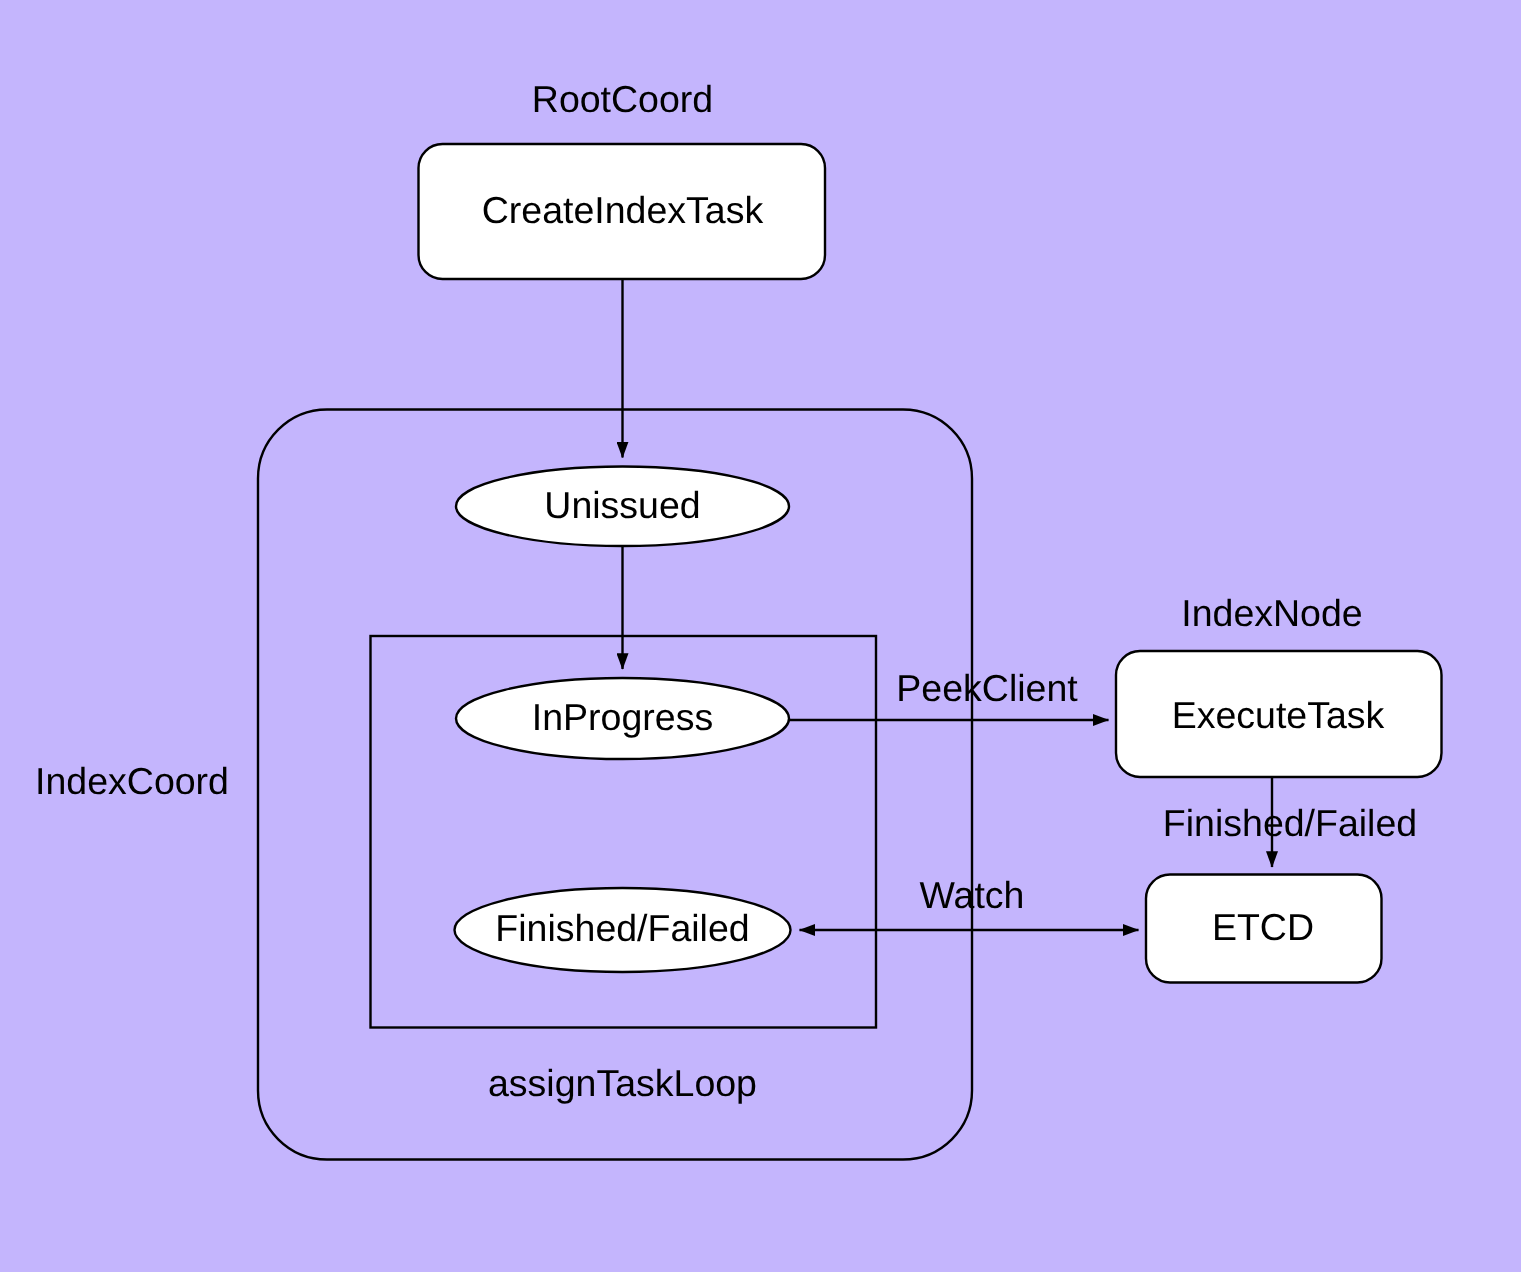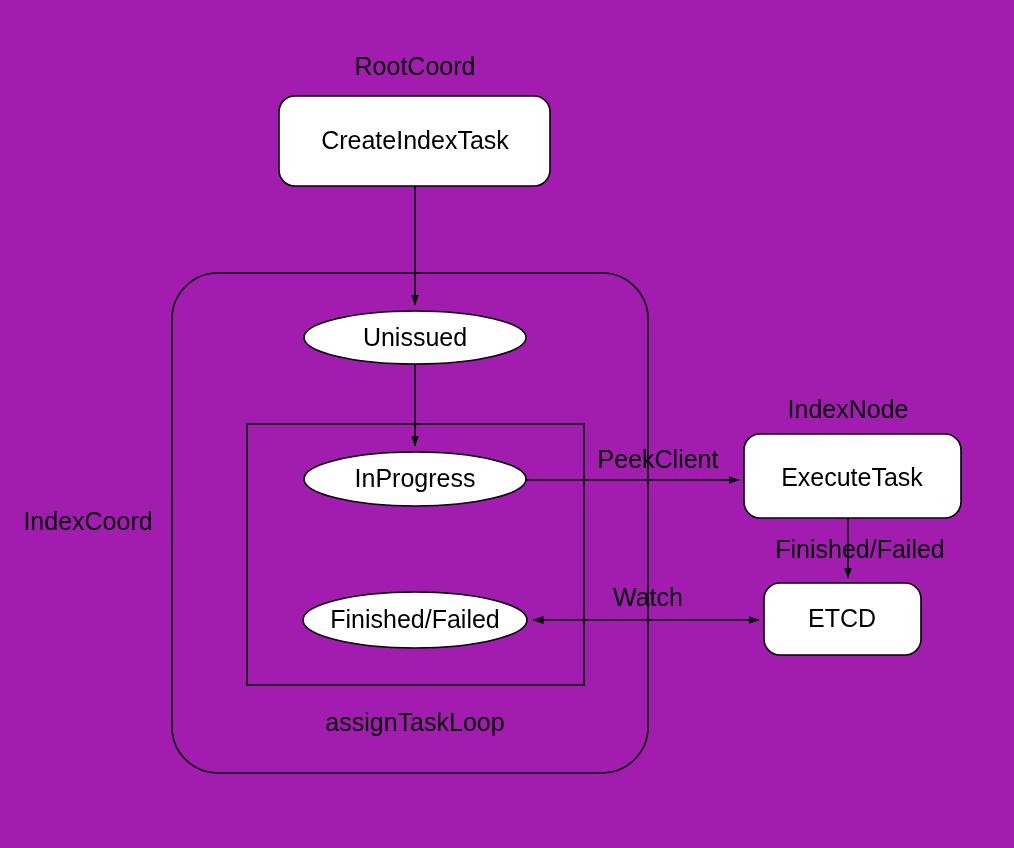--- a/index.html
+++ b/index.html
@@ -4,21 +4,21 @@
 <style>
   html, body {
     margin: 0;
     padding: 0;
     background: #ffffff;
   }
   #canvas {
     position: relative;
     width: 1014px;
     height: 848px;
-    background: #a21caf;
+    background: #c4b5fd;
     font-family: "Liberation Sans", sans-serif;
     overflow: hidden;
   }
   #diagram-svg {
     position: absolute;
     top: 0;
     left: 0;
     width: 1014px;
     height: 848px;
   }

